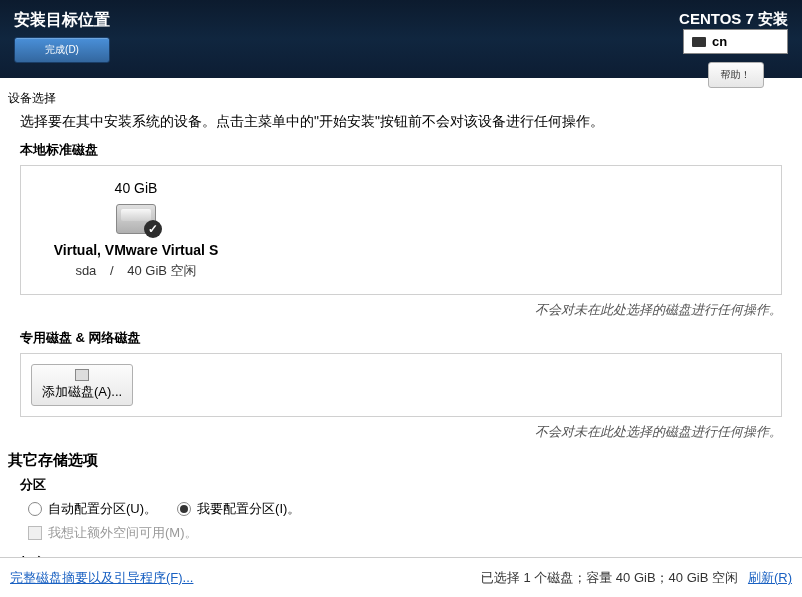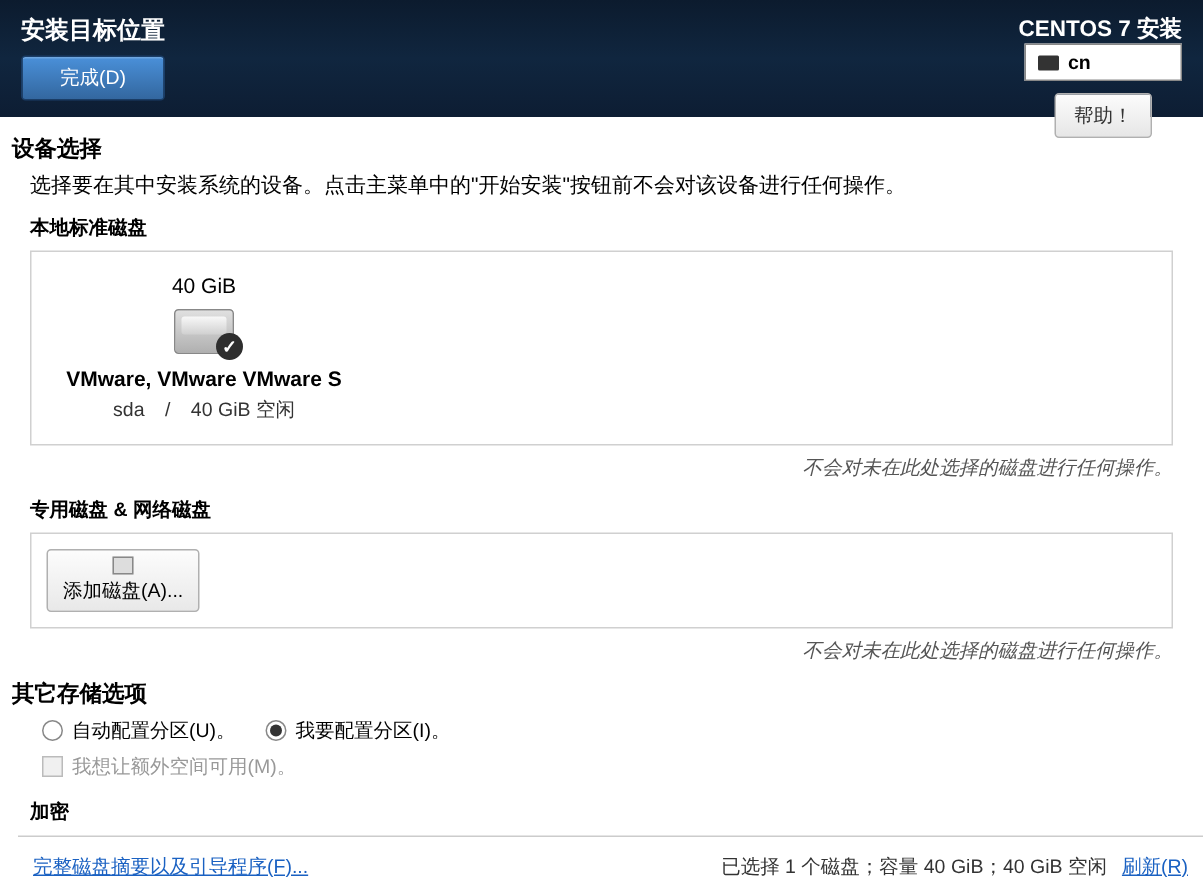--- a/index.html
+++ b/index.html
@@ -23,21 +23,21 @@
     .header-left { display: flex; flex-direction: column; gap: 6px; }
     .header-title { font-size: 16px; font-weight: bold; }
     .header-right { display: flex; flex-direction: column; align-items: flex-end; gap: 0; }
     .header-subtitle { font-size: 15px; font-weight: 600; }
     .header-right-row { display: flex; gap: 8px; align-items: center; flex-direction: column; }
     .btn {
       background: linear-gradient(to bottom, #fcfcfc, #e6e6e6);
       border: 1px solid #b0b0b0;
       border-radius: 3px;
       padding: 5px 12px;
-      font-size: 13px;
+      font-size: 10px;
       cursor: pointer;
       color: #333;
     }
     .btn-primary {
       background: linear-gradient(to bottom, #4a90d9, #33679f);
       border: 1px solid #1a3d66;
       color: #fff;
       box-shadow: 0 1px 0 rgba(255,255,255,0.2) inset;
     }
     .lang-box {
@@ -50,21 +50,21 @@
       min-width: 105px;
       color: #000;
     }
     .keyboard-icon {
       width: 14px; height: 10px;
       background: #333;
       border-radius: 1px;
       display: inline-block;
     }
     .content { padding: 8px 8px 0 8px; overflow: hidden; }
-    .section-title { font-weight: bold; font-size: 15px; margin: 4px 0; }
+    .section-title { font-weight: normal; font-size: 12px; margin: 4px 0; }
     .section-desc { font-size: 14px; margin: 6px 0 10px 12px; }
     .subsection-title { font-weight: bold; font-size: 13px; margin: 6px 0 6px 12px; }
     .disk-container {
       border: 1px solid #d0d0d0;
       margin: 0 12px;
       padding: 10px;
       background: #fff;
       min-height: 120px;
     }
     .disk-container.small { min-height: 48px; }
@@ -155,21 +155,21 @@
     }
     .check-row { display: flex; align-items: center; gap: 6px; margin: 6px 0 6px 8px; font-size: 13px; color: #999; }
     .checkbox {
       width: 14px; height: 14px;
       border: 1px solid #bbb;
       background: #f0f0f0;
       display: inline-block;
     }
     .footer {
       position: absolute;
-      bottom: 0; left: 12px; right: 0;
+      bottom: 0; left: 0; right: 0;
       height: 40px;
       background: #fff;
       border-top: 1px solid #ccc;
       display: flex;
       align-items: center;
       justify-content: space-between;
       padding: 0 10px;
       font-size: 13px;
     }
     .footer-link { color: #1a61c2; text-decoration: underline; cursor: pointer; }
@@ -202,41 +202,42 @@
   <div class="section-desc">选择要在其中安装系统的设备。点击主菜单中的"开始安装"按钮前不会对该设备进行任何操作。</div>
 
   <div class="subsection-title">本地标准磁盘</div>
   <div class="disk-container">
     <div class="disk-item">
       <div class="disk-size">40 GiB</div>
       <div class="disk-icon-wrap">
         <span class="disk-icon"></span>
         <span class="disk-check">✓</span>
       </div>
-      <div class="disk-name">VMware, VMware VMware S</div>
+      <div class="disk-name">Virtual, VMware Virtual S</div>
       <div class="disk-details">
         <span>sda</span>
         <span class="sep">/</span>
         <span>40 GiB 空闲</span>
       </div>
     </div>
   </div>
   <div class="hint-text">不会对未在此处选择的磁盘进行任何操作。</div>
 
   <div class="subsection-title">专用磁盘 &amp; 网络磁盘</div>
   <div class="disk-container small">
     <button class="add-disk-btn">
       <span class="add-disk-icon"></span>
       <span>添加磁盘(A)...</span>
     </button>
   </div>
   <div class="hint-text">不会对未在此处选择的磁盘进行任何操作。</div>
 
   <div class="storage-title">其它存储选项</div>
   <div class="options">
+    <div class="option-group-title">分区</div>
     <div class="radio-row">
       <div class="radio-item">
         <span class="radio"></span>
         <span>自动配置分区(U)。</span>
       </div>
       <div class="radio-item">
         <span class="radio checked"></span>
         <span>我要配置分区(I)。</span>
       </div>
     </div>

